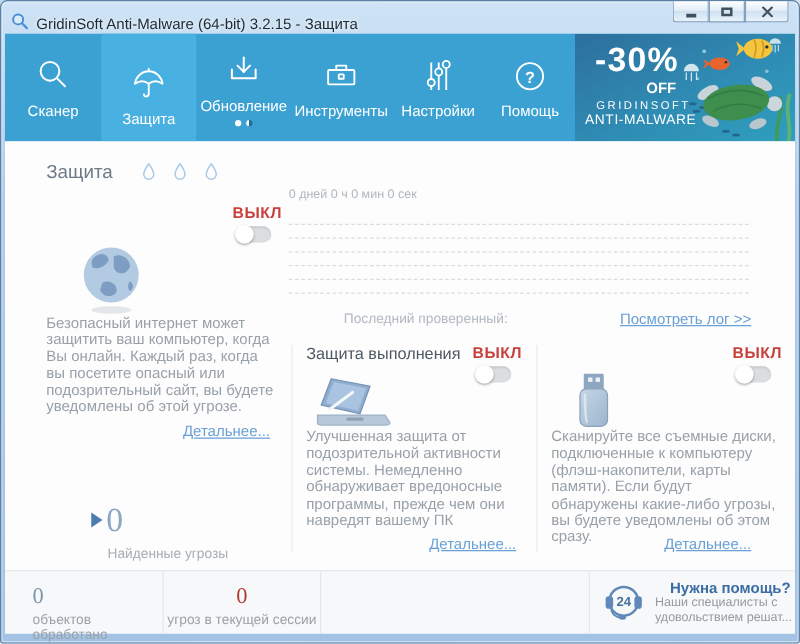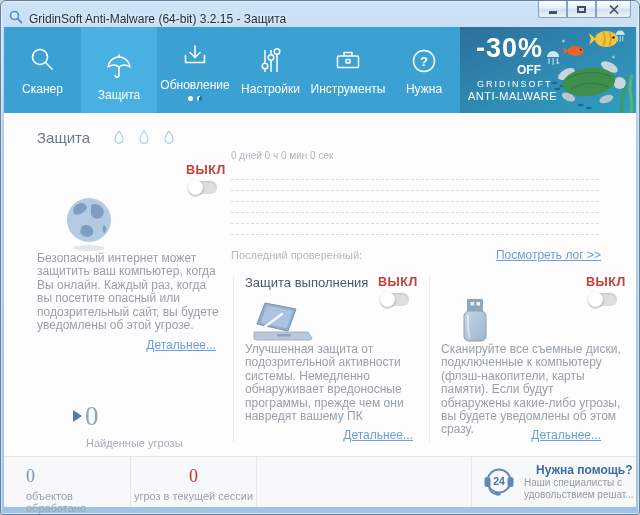--- a/index.html
+++ b/index.html
@@ -43,21 +43,21 @@
   .page-title { left:33px; top:16px; font-size:15px; color:#6e7a85; }
   .droplets { left:110px; top:17px; display:flex; gap:15px; }
   .sec-title { font-size:13px; color:#4d5862; }
   .state-off { font-size:12.5px; font-weight:bold; color:#c8403c; letter-spacing:.5px; }
   .toggle { width:28px; height:13px; border-radius:7px; background:#dadee1; position:absolute; cursor:pointer; box-shadow:inset 0 1px 2px rgba(0,0,0,.12); }
   .toggle .knob { position:absolute; left:-1px; top:-1px; width:15px; height:15px; border-radius:50%; background:#fff; box-shadow:0 1px 2px rgba(0,0,0,.35); }
   .desc { font-size:12px; line-height:13.4px; color:#99a1a8; }
   .link { font-size:12px; color:#6aa0d4; text-decoration:underline; cursor:pointer; }
   .dash { border-top:1px dashed #d9dde0; height:1px; width:368px; left:227px; }
   .muted-sm { font-size:10px; color:#afb7bd; }
-  .muted { font-size:11px; color:#b2b9bf; }
+  .muted { font-size:11px; color:#b2b9bf;margin-left:44px; }
   .vdiv { width:1px; background:#e9ebee; }
   .tri { width:0; height:0; border-left:9px solid #4f7cb0; border-top:6px solid transparent; border-bottom:6px solid transparent; }
   .big0 { font-family:"Liberation Serif",serif; font-size:27px; color:#8ca7c5; }
   .threats-lbl { font-size:11px; color:#a6adb4; }
 
   
   .statusbar { position:absolute; left:3px; right:3px; top:455px; height:51px; background:#f7f8f9; border-top:1px solid #e5e7e9; display:flex; }
   .sb-sec { border-right:1px solid #e5e7e9; height:100%; }
   .sb-num { font-family:"Liberation Serif",serif; font-size:18px; }
   .sb-lbl { font-size:11px; color:#9aa2a9; margin-top:3px; }
@@ -122,53 +122,53 @@
             <path d="M5.5 13.5 L5.5 20.5 L24.5 20.5 L24.5 13.5"></path>
           </svg>
       </div>
       <div class="inner-shift lbl">Обновление</div>
       <div class="dots">
           <span class="dot1"></span>
           <span class="dot2"></span>
         </div>
     </div>
 
+    <div class="tab" style="width:80px">
+      <div class="inner-shift icon">
+        <svg width="30" height="30" viewBox="0 0 30 30" fill="none" stroke="#fff" stroke-width="1.5" stroke-linejoin="round">
+            <rect x="4.5" y="10" width="21" height="11.5" rx="1"></rect>
+            <path d="M11 10 L11 6.5 L19 6.5 L19 10"></path>
+            <rect x="13" y="13.5" width="4" height="3.5" rx="0.5"></rect>
+          </svg>
+      </div>
+      <div class="inner-shift lbl">Инструменты</div>
+    </div>
+
     <div class="tab" style="width:75px">
       <div class="inner-shift icon">
         <svg width="30" height="30" viewBox="0 0 30 30" fill="none" stroke="#fff" stroke-width="1.5">
             <line x1="9" y1="4" x2="9" y2="26"></line>
             <line x1="15" y1="4" x2="15" y2="26"></line>
             <line x1="21" y1="4" x2="21" y2="26"></line>
             <circle cx="9" cy="20" r="2.8" fill="#3ba1d3"></circle>
             <circle cx="15" cy="11.5" r="2.8" fill="#3ba1d3"></circle>
             <circle cx="21" cy="5.5" r="2.8" fill="#3ba1d3"></circle>
           </svg>
       </div>
       <div class="inner-shift lbl">Настройки</div>
     </div>
 
-    <div class="tab" style="width:80px">
-      <div class="inner-shift icon">
-        <svg width="30" height="30" viewBox="0 0 30 30" fill="none" stroke="#fff" stroke-width="1.5" stroke-linejoin="round">
-            <rect x="4.5" y="10" width="21" height="11.5" rx="1"></rect>
-            <path d="M11 10 L11 6.5 L19 6.5 L19 10"></path>
-            <rect x="13" y="13.5" width="4" height="3.5" rx="0.5"></rect>
-          </svg>
-      </div>
-      <div class="inner-shift lbl">Инструменты</div>
-    </div>
-
     <div class="tab" style="width:72px">
       <div class="inner-shift icon">
         <svg width="30" height="30" viewBox="0 0 30 30">
             <circle cx="15" cy="15" r="10.5" fill="none" stroke="#fff" stroke-width="1.5"></circle>
             <text x="15" y="20" text-anchor="middle" font-size="13" font-weight="bold" fill="#fff" font-family="Liberation Sans,sans-serif">?</text>
           </svg>
       </div>
-      <div class="inner-shift lbl">Нужна</div>
+      <div class="inner-shift lbl">Помощь</div>
     </div>
 
     <div class="banner">
       <svg width="100%" height="86" viewBox="0 0 172 86" preserveAspectRatio="none">
         <defs>
           <linearGradient id="sea" x1="0" y1="0" x2="1" y2="1">
             <stop offset="0" stop-color="#2d6f9c"></stop>
               <stop offset="0.55" stop-color="#2f8cb4"></stop>
               <stop offset="1" stop-color="#2f9fbe"></stop>
           </linearGradient>

